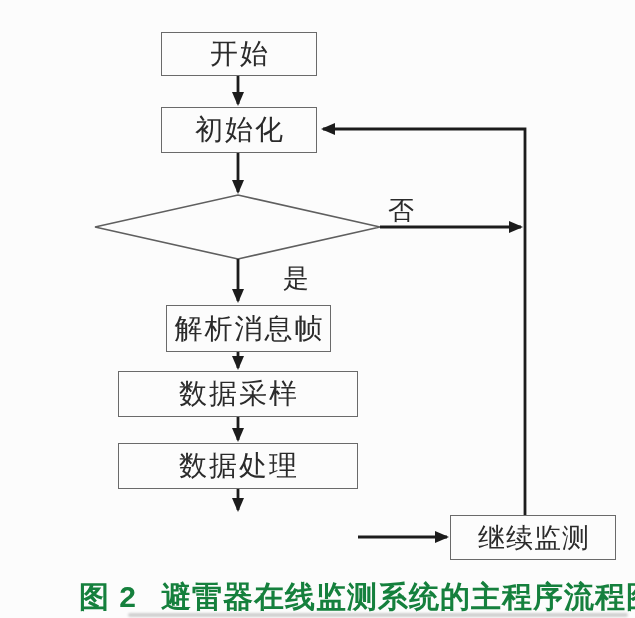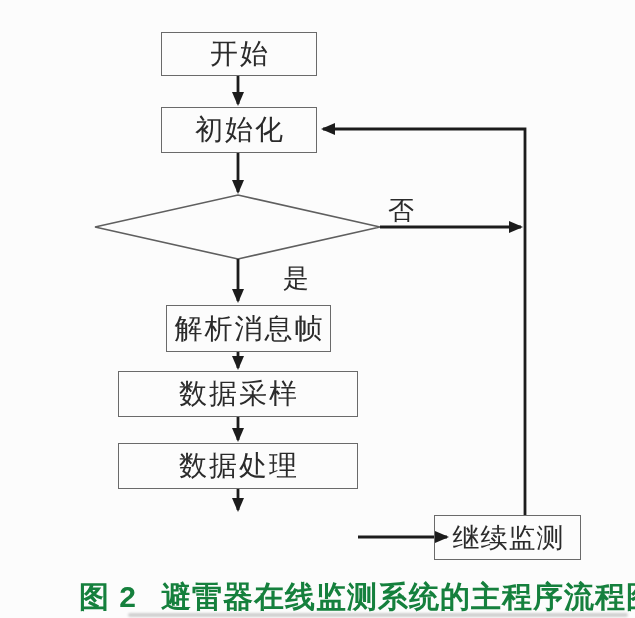--- a/index.html
+++ b/index.html
@@ -119,21 +119,21 @@
     <line x1="380" y1="227" x2="521" y2="227" marker-end="url(#arrowhead)"></line>
 
     <polyline points="525,515 525,129 323,129" fill="none" marker-end="url(#arrowhead)"></polyline>
   </svg>
 
   <div class="node" style="left:161px; top:32px;  width:156px; height:44px;">开始</div>
   <div class="node" style="left:161px; top:107px; width:156px; height:46px;">初始化</div>
   <div class="node" style="left:166px; top:305px; width:165px; height:47px;">解析消息帧</div>
   <div class="node" style="left:118px; top:371px; width:240px; height:46px;font-family:Liberation Mono, monospace;">数据采样</div>
   <div class="node" style="left:118px; top:443px; width:240px; height:46px;">数据处理</div>
-  <div class="node" style="left:434px; top:515px; width:147px; height:45px; font-size:27px; letter-spacing:1px;">继续监测</div>
+  <div class="node" style="left:450px; top:515px; width:166px; height:45px; font-size:27px; letter-spacing:1px;">继续监测</div>
 
   <div class="edge-label yes">是</div>
   <div class="edge-label no">否</div>
 
   <div class="caption">
     <span class="fig-no">图 2</span>
     <span class="fig-title">避雷器在线监测系统的主程序流程图</span>
   </div>
 
   <div class="scan-smudge"></div>

